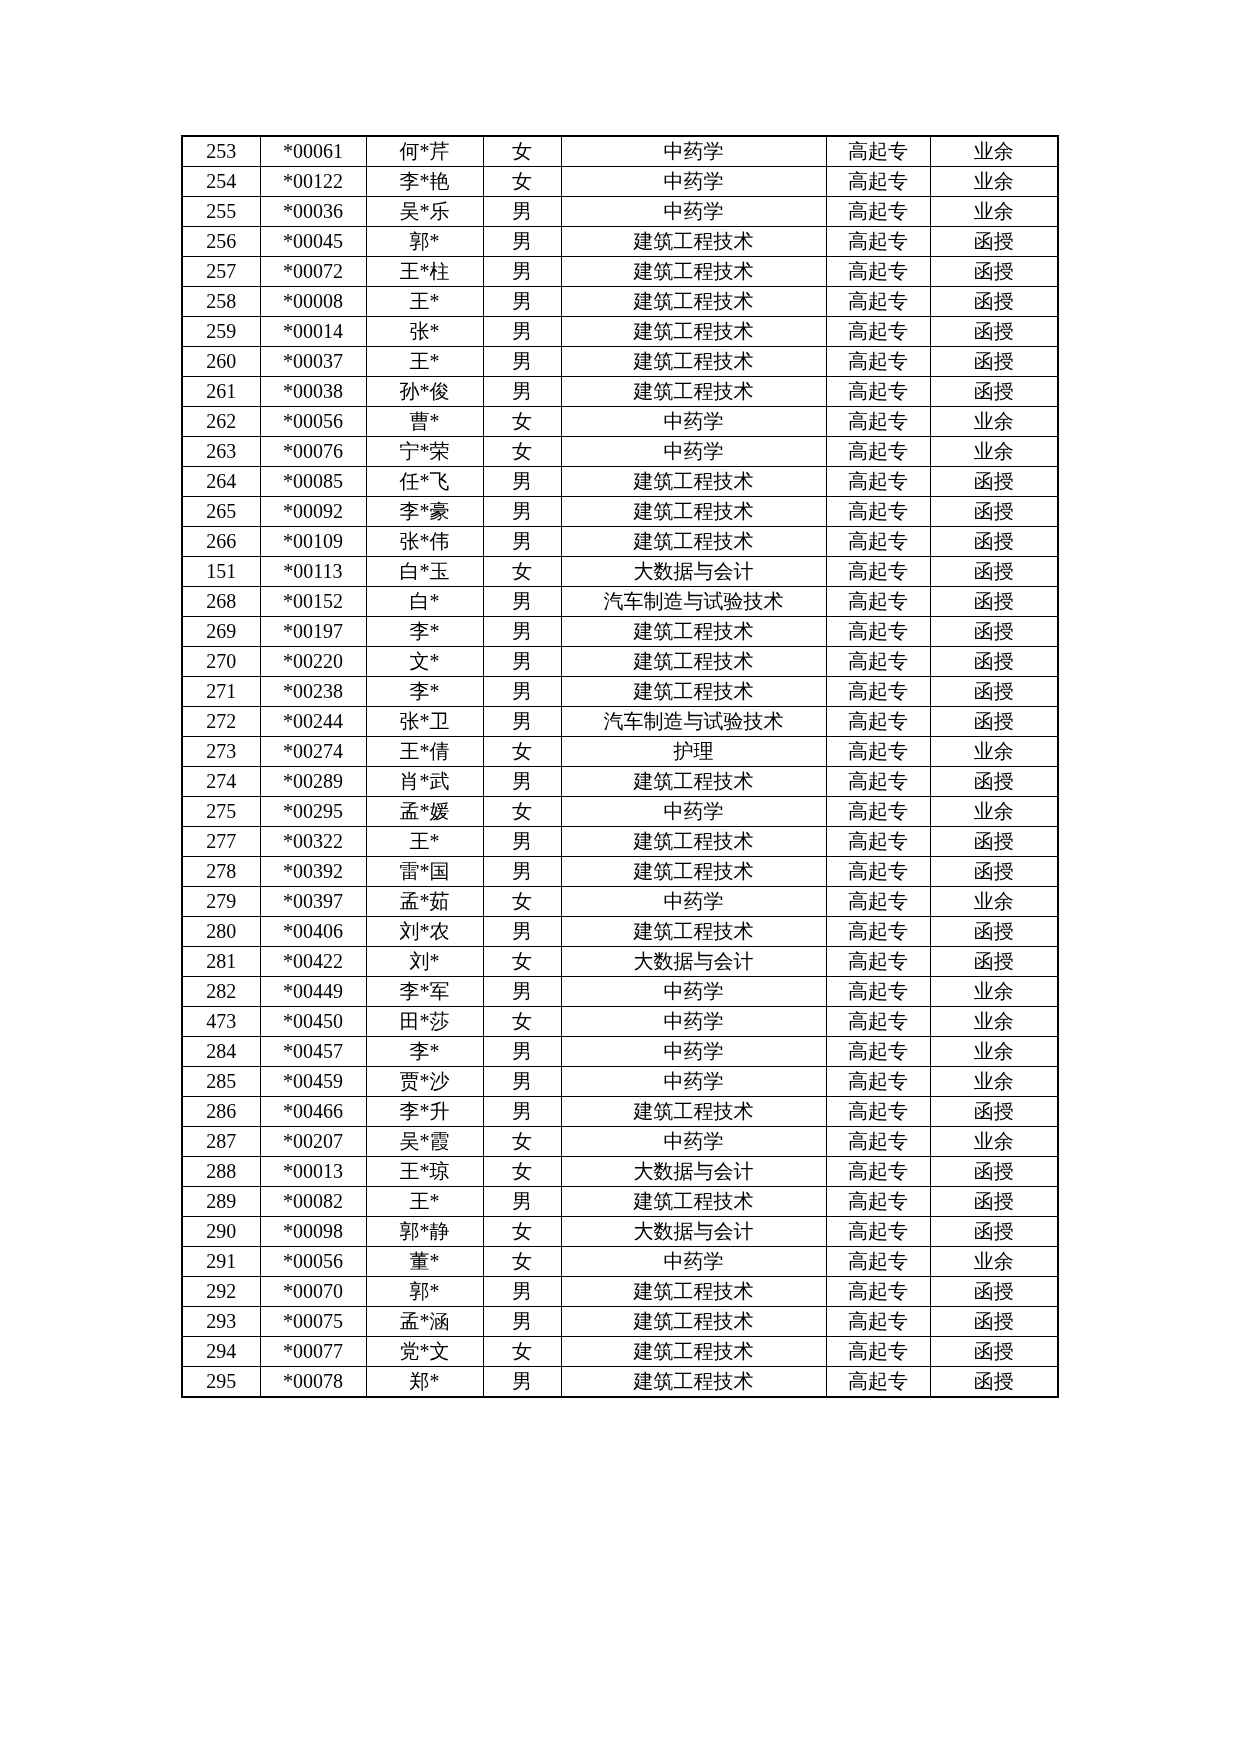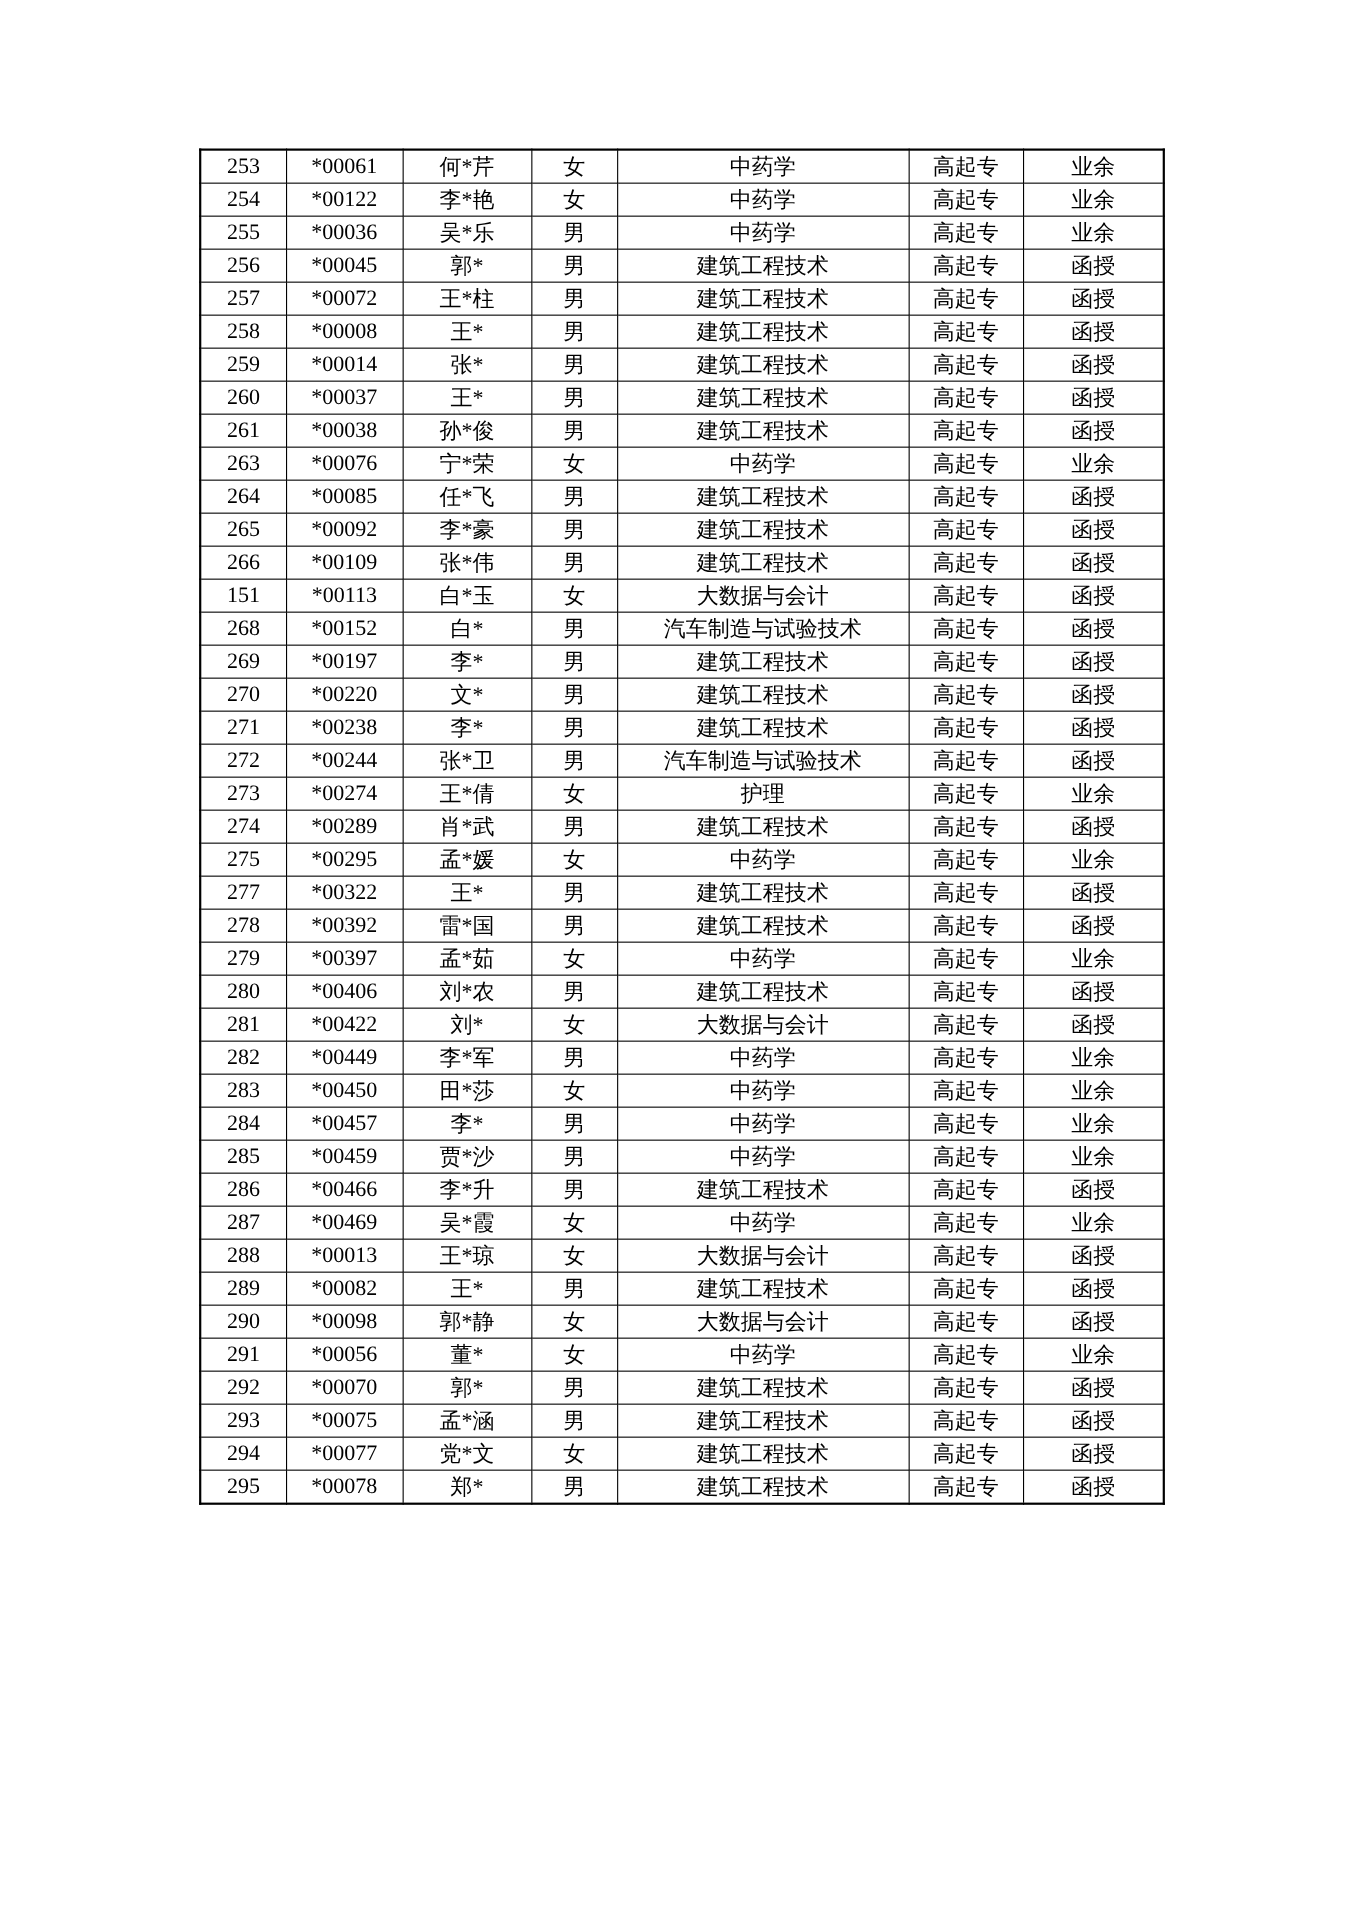--- a/index.html
+++ b/index.html
@@ -135,20 +135,29 @@
         <tr>
           <td>261</td>
           <td>*00038</td>
           <td>孙*俊</td>
           <td>男</td>
           <td>建筑工程技术</td>
           <td>高起专</td>
           <td>函授</td>
         </tr>
         <tr>
+          <td>262</td>
+          <td>*00056</td>
+          <td>曹*</td>
+          <td>女</td>
+          <td>中药学</td>
+          <td>高起专</td>
+          <td>业余</td>
+        </tr>
+        <tr>
           <td>263</td>
           <td>*00076</td>
           <td>宁*荣</td>
           <td>女</td>
           <td>中药学</td>
           <td>高起专</td>
           <td>业余</td>
         </tr>
         <tr>
           <td>264</td>
@@ -306,21 +315,21 @@
         <tr>
           <td>282</td>
           <td>*00449</td>
           <td>李*军</td>
           <td>男</td>
           <td>中药学</td>
           <td>高起专</td>
           <td>业余</td>
         </tr>
         <tr>
-          <td>283</td>
+          <td>473</td>
           <td>*00450</td>
           <td>田*莎</td>
           <td>女</td>
           <td>中药学</td>
           <td>高起专</td>
           <td>业余</td>
         </tr>
         <tr>
           <td>284</td>
           <td>*00457</td>
@@ -343,21 +352,21 @@
           <td>286</td>
           <td>*00466</td>
           <td>李*升</td>
           <td>男</td>
           <td>建筑工程技术</td>
           <td>高起专</td>
           <td>函授</td>
         </tr>
         <tr>
           <td>287</td>
-          <td>*00469</td>
+          <td>*00207</td>
           <td>吴*霞</td>
           <td>女</td>
           <td>中药学</td>
           <td>高起专</td>
           <td>业余</td>
         </tr>
         <tr>
           <td>288</td>
           <td>*00013</td>
           <td>王*琼</td>

